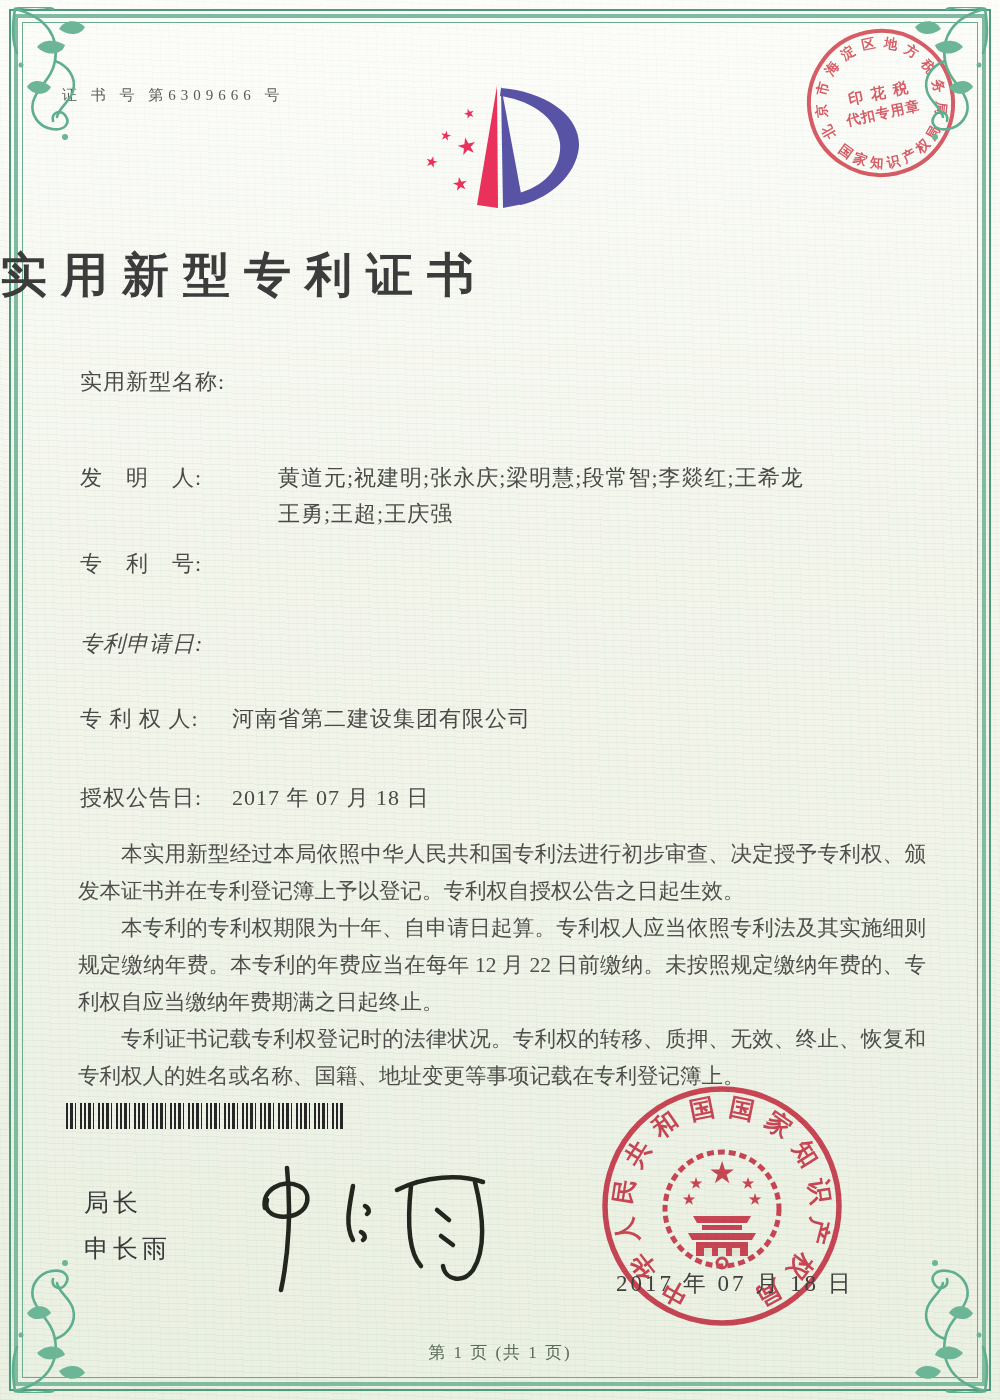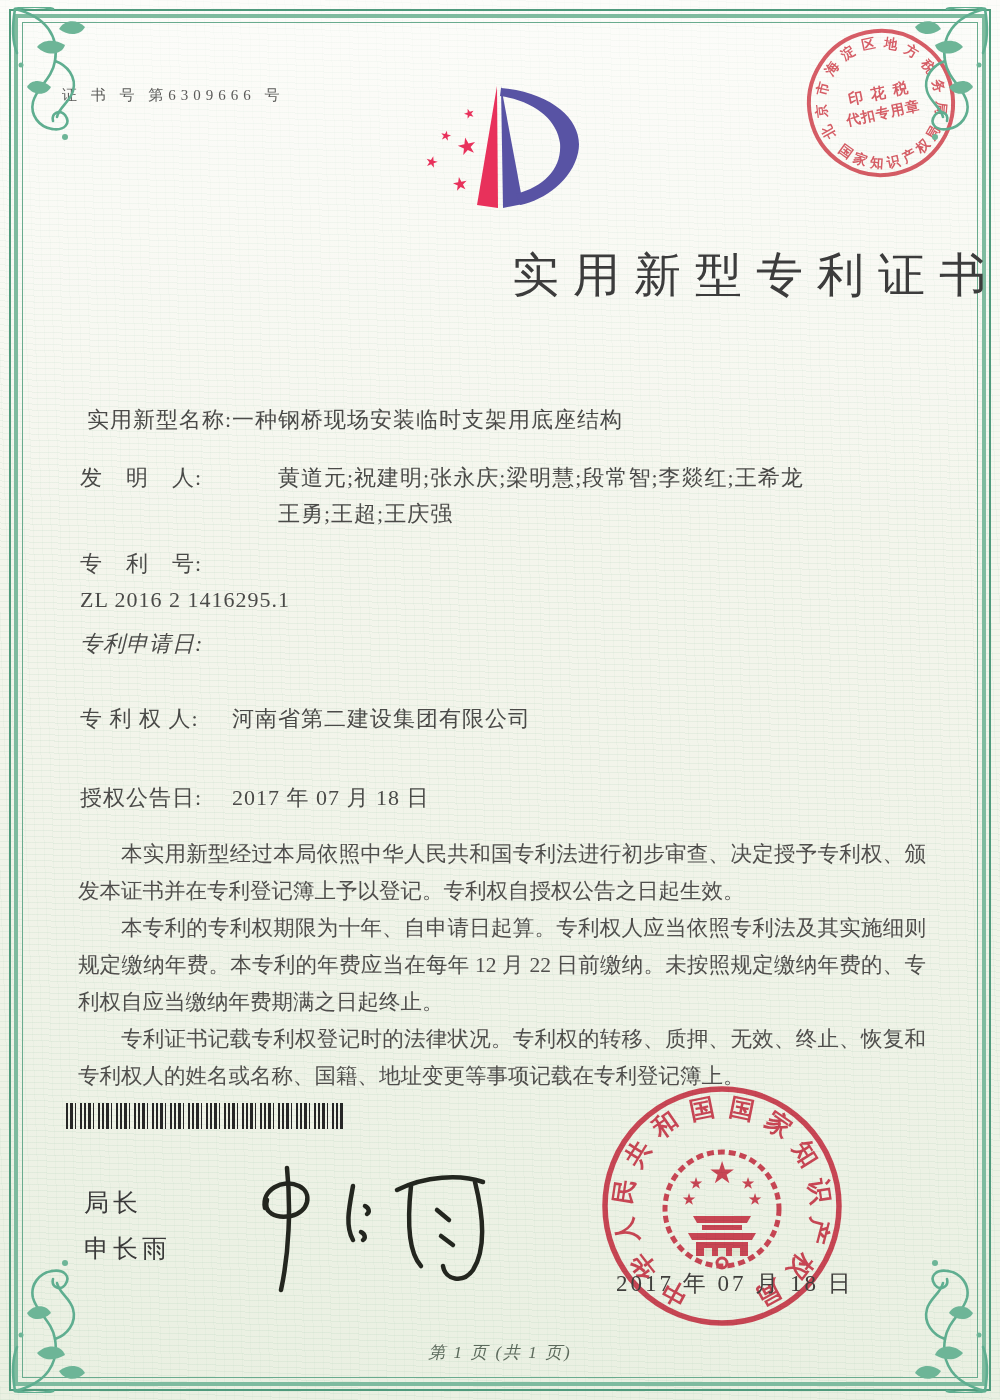--- a/index.html
+++ b/index.html
@@ -17,47 +17,47 @@
   .corner{position:absolute;width:150px;height:150px;z-index:2;}
   .corner.bl{left:7px;bottom:7px;}
   .corner.tl{left:7px;top:7px;transform:scaleY(-1);}
   .corner.tr{right:7px;top:7px;transform:scale(-1,-1);}
   .corner.br{right:7px;bottom:7px;transform:scaleX(-1);}
   .cert-no{position:absolute;top:86px;left:62px;font-size:15px;letter-spacing:5px;color:#5a5a58;text-align:center;}
   .logo{position:absolute;left:388px;top:80px;width:225px;height:160px;}
   .tax-stamp{position:absolute;left:792px;top:14px;width:178px;height:178px;
     transform:rotate(-12deg);mix-blend-mode:multiply;opacity:.85;}
   .tax-stamp text{fill:#d4424e;font-weight:bold;font-family:"Liberation Serif",serif;}
-  .title{position:absolute;top:244px;left:0;right:0;text-align:right;
-    font-size:47px;font-weight:normal;letter-spacing:14px;color:#3c3c3c;padding-left:20px;}
+  .title{position:absolute;top:244px;left:0;right:0;text-align:left;
+    font-size:47px;font-weight:bold;letter-spacing:14px;color:#3c3c3c;}
   .field{position:absolute;left:80px;display:flex;font-size:22px;letter-spacing:1px;line-height:36px;}
   .field .lbl{width:152px;flex:none;}
   .field .val{white-space:pre-line;max-width:720px;}
-  .f-name{top:402px;text-align:right;} .f-inv{top:460px;gap:46px;} .f-no{top:546px;flex-direction:column;}
+  .f-name{top:364px;} .f-inv{top:460px;gap:46px;} .f-no{top:546px;flex-direction:column;}
   .f-app{top:626px;font-style:italic;} .f-owner{top:701px;} .f-ann{top:780px;}
   .body-text{position:absolute;left:78px;right:74px;top:836px;font-size:21.5px;
     line-height:37px;color:#4f4e4c;text-align:justify;}
   .body-text p{margin:0;text-indent:2em;}
   .barcode{position:absolute;left:66px;top:1103px;width:278px;height:26px;
     background:repeating-linear-gradient(90deg,#262626 0 2px,rgba(0,0,0,0) 2px 4px,
       #262626 4px 7px,rgba(0,0,0,0) 7px 9px,#262626 9px 10px,rgba(0,0,0,0) 10px 14px,
       #262626 14px 16px,rgba(0,0,0,0) 16px 18px);}
   .signer-role{position:absolute;left:84px;top:1186px;font-size:25px;letter-spacing:4px;color:#3a3a3a;
     font-family:Liberation Serif, serif;}
   .signer-name{position:absolute;left:84px;top:1232px;font-size:25px;letter-spacing:4px;color:#3a3a3a;
     font-family:"Liberation Sans",sans-serif;}
   .signature{position:absolute;left:225px;top:1148px;width:300px;height:155px;}
   .seal{position:absolute;left:596px;top:1080px;width:252px;height:252px;
     mix-blend-mode:multiply;opacity:.92;}
   .seal text{fill:#d5394f;font-weight:bold;font-family:"Liberation Serif",serif;}
   .seal .shape{fill:#d5394f;}
   .seal-date{position:absolute;left:616px;top:1268px;font-size:23px;letter-spacing:3px;
     color:#403f3d;z-index:5;}
   .footer{position:absolute;top:1341px;left:0;width:100%;text-align:center;
-    font-size:17px;color:#5c6a5c;letter-spacing:2px;font-style:italic;}
+    font-size:17px;color:#5c6a5c;letter-spacing:2px;}
   .flourish-stroke{stroke:#5fae90;stroke-width:2.6;fill:none;stroke-linecap:round;}
   .flourish-fill{fill:#6db597;}
 </style>
 </head>
 <body>
 
 <div class="page">
 
   <div class="frame f1"></div>
   <div class="frame f2"></div>
@@ -130,30 +130,28 @@
         <text transform="translate(89 89) rotate(132) translate(0 -60) rotate(180)" text-anchor="middle" dominant-baseline="central" font-size="13.5">局</text>
       </g>
     <text x="89" y="84" font-size="15" text-anchor="middle" letter-spacing="2">印 花 税</text>
     <text x="89" y="104" font-size="14" text-anchor="middle" letter-spacing="1">代扣专用章</text>
   </svg>
 
   <div class="title">实用新型专利证书</div>
 
   <div class="field f-name">
     <span class="lbl">实用新型名称:</span>
-    <span class="val">一种钢桥现场安装临时支架用底座结构</span>
   </div>
   <div class="field f-inv">
     <span class="lbl">发　明　人:</span>
     <span class="val">黄道元;祝建明;张永庆;梁明慧;段常智;李燚红;王希龙
 王勇;王超;王庆强</span>
   </div>
   <div class="field f-no">
     <span class="lbl">专　利　号:</span>
-    <span class="val">ZL 2016 2 1416295.1</span>
   </div>
   <div class="field f-app">
     <span class="lbl">专利申请日:</span>
   </div>
   <div class="field f-owner">
     <span class="lbl">专 利 权 人:</span>
     <span class="val">河南省第二建设集团有限公司</span>
   </div>
   <div class="field f-ann">
     <span class="lbl">授权公告日:</span>

